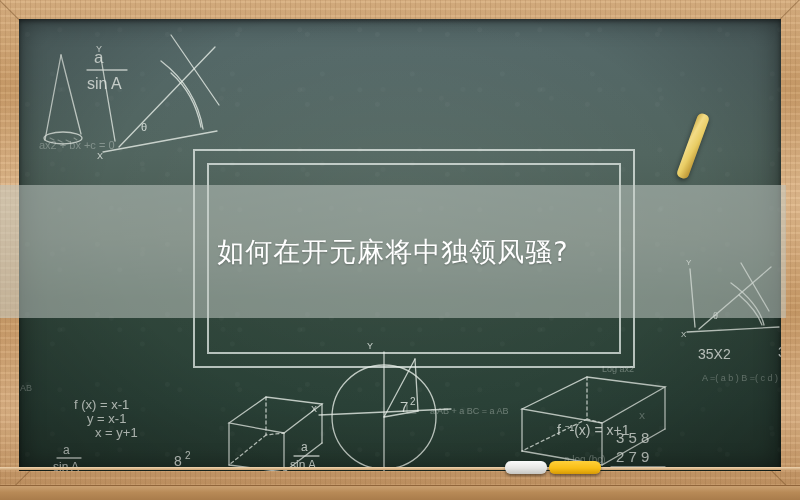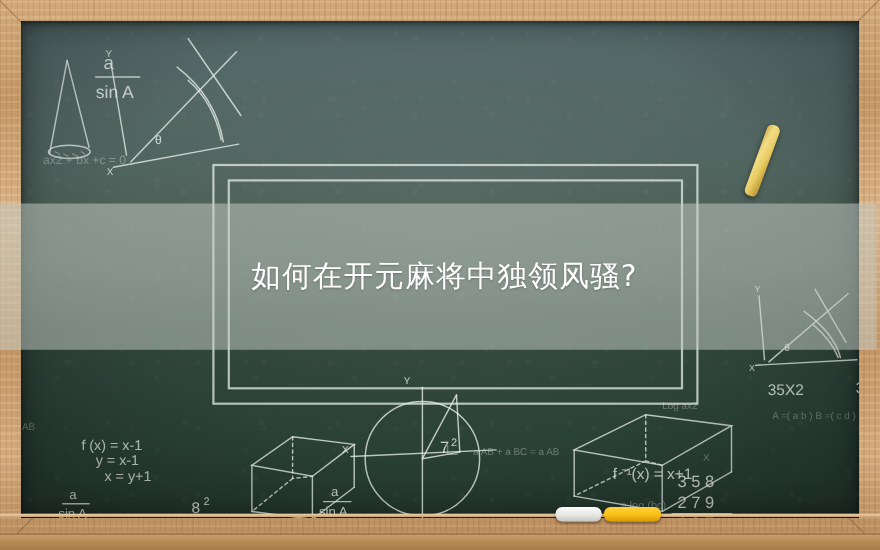--- a/index.html
+++ b/index.html
@@ -91,21 +91,21 @@
   .chalk-yellow{
     left:549px;top:461px;width:52px;height:13px;border-radius:6px;
     background:linear-gradient(180deg,#ffd03a 0%,#f9bf17 55%,#d79a05 100%);
     box-shadow:0 2px 3px rgba(0,0,0,.4);
   }
 
   
   .band{
     position:absolute;left:0;top:185px;width:786px;height:133px;
     background:rgba(198,206,200,.52);
-    display:flex;align-items:center;justify-content:center;padding-left:11px;
+    display:flex;align-items:center;justify-content:center;
   }
   .band-title{
     color:#ffffff;font-size:27px;line-height:1;letter-spacing:1px;
     font-family:"DejaVu Sans","Liberation Sans",sans-serif;
     text-shadow:0 1px 2px rgba(0,0,0,.25);
     white-space:nowrap;
   }
 </style>
 </head>
 <body>

